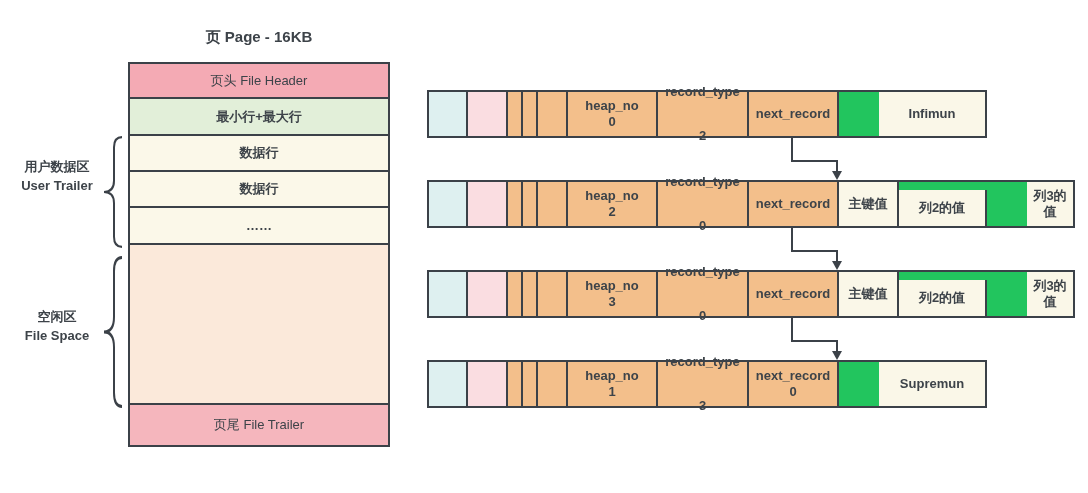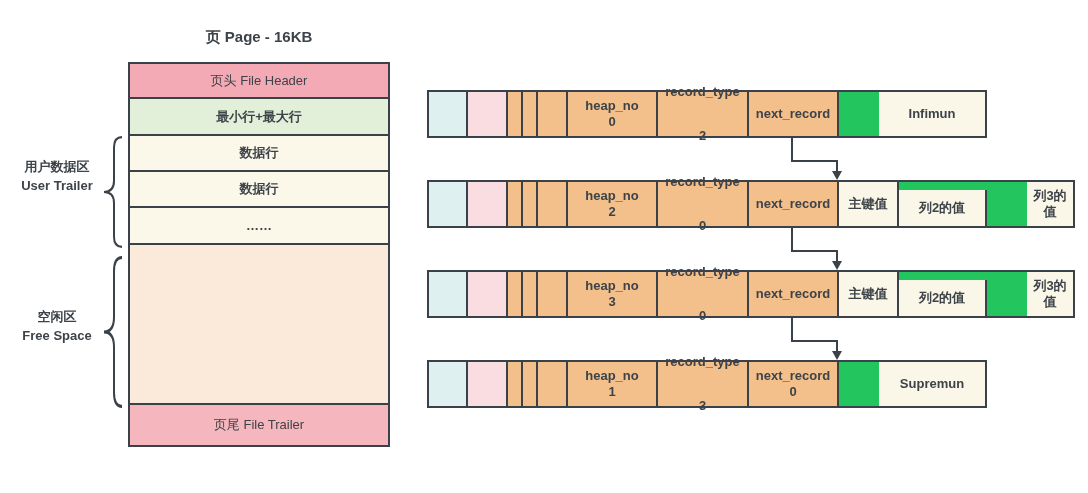--- a/index.html
+++ b/index.html
@@ -70,21 +70,21 @@
 <div class="abs side-label" style="left:4px;top:158px;">
   <div>用户数据区</div>
   <div>User Trailer</div>
 </div>
 
 <svg class="abs" style="left:103px;top:256px;" width="20" height="152" viewBox="0 0 20 100" preserveAspectRatio="none">
   <path class="brace" d="M19,1 Q11,1 11,10 L11,40 Q11,50 1,50 Q11,50 11,60 L11,90 Q11,99 19,99"></path>
 </svg>
 <div class="abs side-label" style="left:4px;top:308px;">
   <div>空闲区</div>
-  <div>Free Space</div>
+  <div>File Space</div>
 </div>
 
 <div class="abs rrow row-short" style="top:90px;">
   <div class="cell c-cyan w-cyan"></div>
   <div class="cell c-pink w-pink"></div>
   <div class="cell c-orange w-s1"></div>
   <div class="cell c-orange w-s2"></div>
   <div class="cell c-orange w-s3"></div>
   <div class="cell c-orange w-heap">
     <div>heap_no</div>

